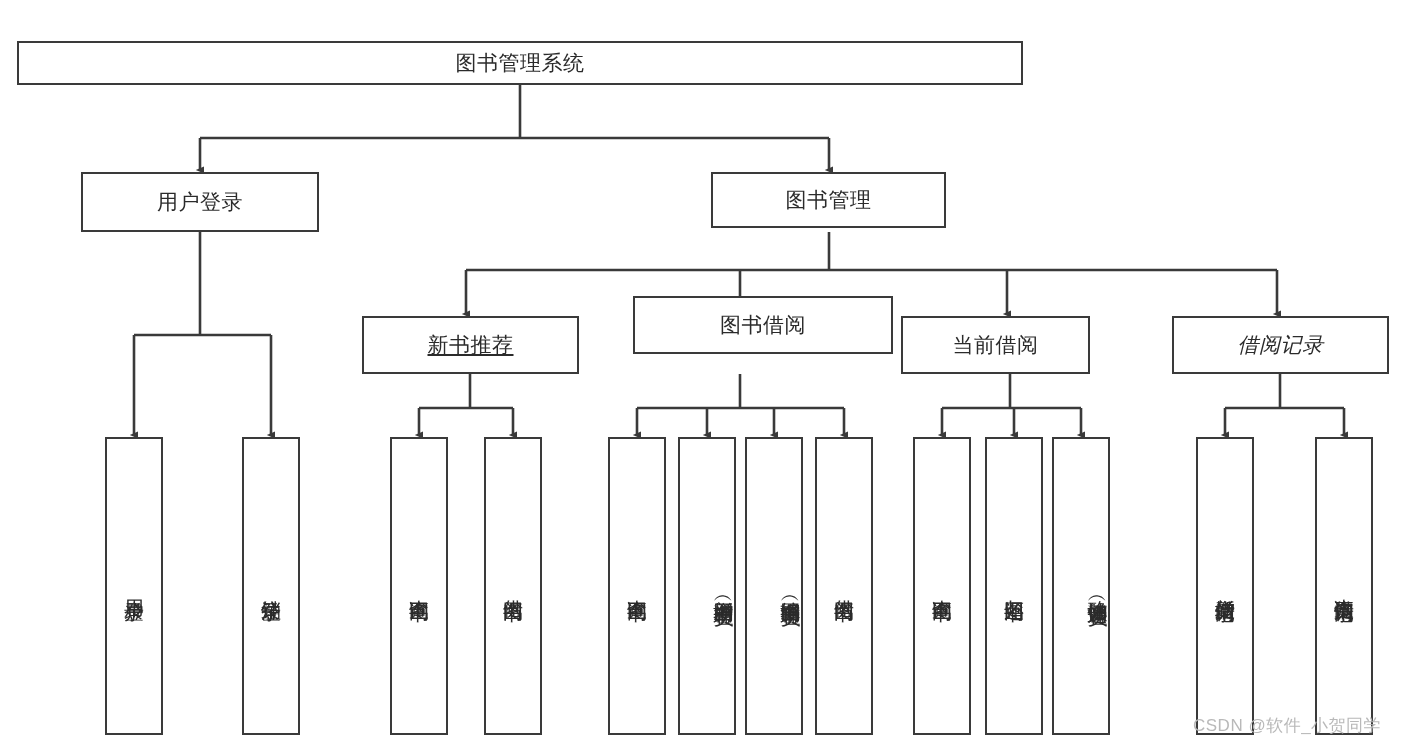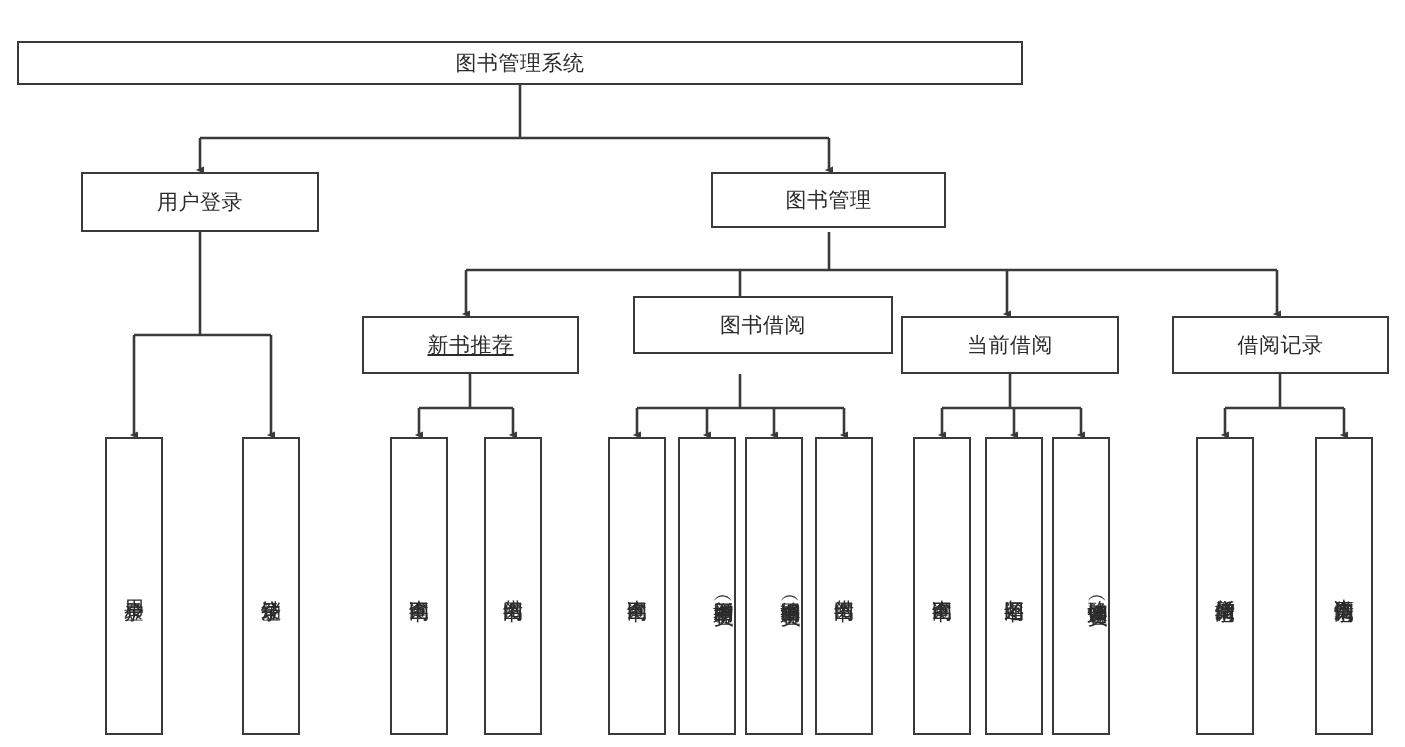--- a/index.html
+++ b/index.html
@@ -122,24 +122,24 @@
       </div>
       <div class="node horizontal" style="left: 711px; top: 172px; width: 235px; height: 56px;">
         <span class="node-label">图书管理</span>
       </div>
       <div class="node horizontal" style="left: 362px; top: 316px; width: 217px; height: 58px; text-decoration: underline;">
         <span class="node-label">新书推荐</span>
       </div>
       <div class="node horizontal" style="left: 633px; top: 296px; width: 260px; height: 58px;">
         <span class="node-label">图书借阅</span>
       </div>
-      <div class="node horizontal" style="left: 901px; top: 316px; width: 218px; height: 58px; align-items: center;">
+      <div class="node horizontal" style="left: 901px; top: 316px; width: 189px; height: 58px; align-items: center;">
         <span class="node-label">当前借阅</span>
       </div>
-      <div class="node horizontal" style="left: 1172px; top: 316px; width: 217px; height: 58px;">
+      <div class="node horizontal" style="left: 1172px; top: 316px; width: 217px; height: 58px; font-style: italic;">
         <span class="node-label">借阅记录</span>
       </div>
       <div class="node vertical centered" style="left: 105px; top: 437px; width: 58px; height: 298px;">
         <span class="node-label">用户登录</span>
       </div>
       <div class="node vertical centered" style="left: 242px; top: 437px; width: 58px; height: 298px;">
         <span class="node-label">注销登录</span>
       </div>
       <div class="node vertical centered" style="left: 390px; top: 437px; width: 58px; height: 298px;">
         <span class="node-label">查询图书</span>
@@ -169,14 +169,15 @@
         <span class="node-label">确认归还（管理员）</span>
       </div>
       <div class="node vertical centered" style="left: 1196px; top: 437px; width: 58px; height: 298px;">
         <span class="node-label">新增借阅记录</span>
       </div>
       <div class="node vertical centered" style="left: 1315px; top: 437px; width: 58px; height: 298px;">
         <span class="node-label">查询借阅记录</span>
       </div>
     </div>
 
+  <div class="watermark" style="left: 1193px; top: 714px;">CSDN @软件_小贺同学</div>
 
 </div>
 
 </body></html>

